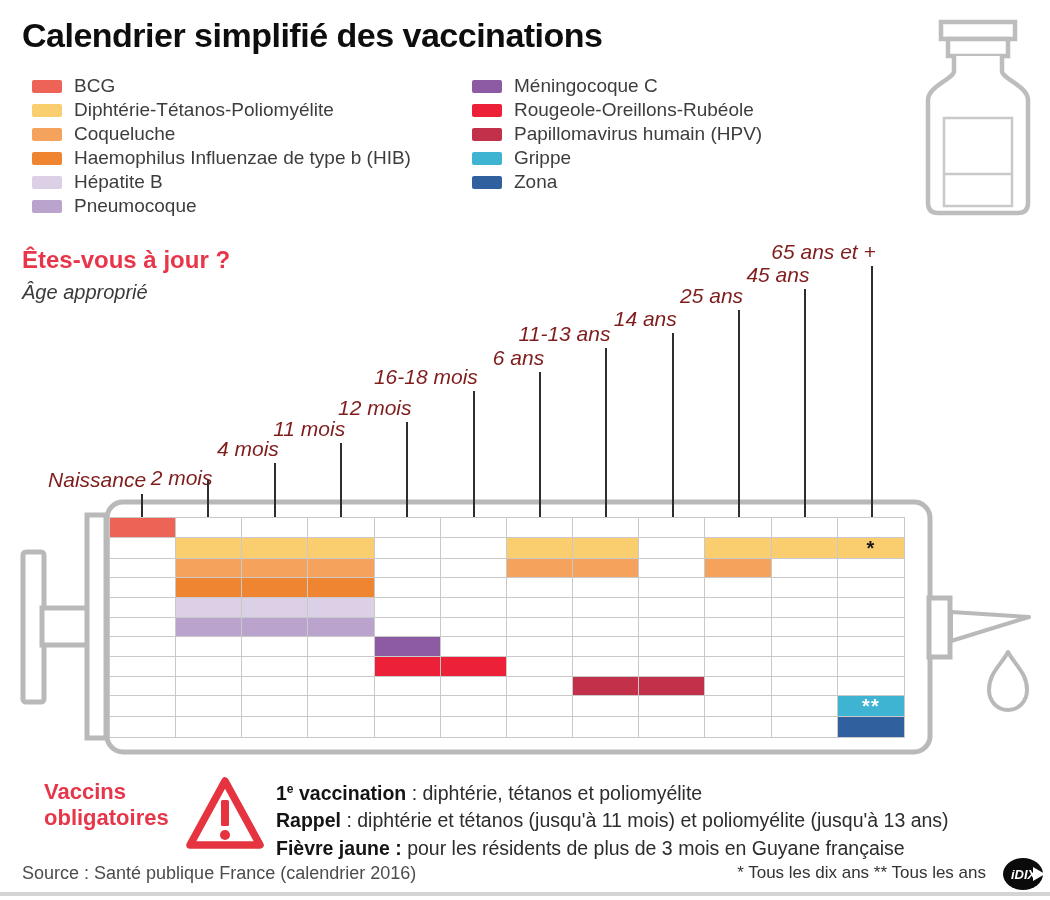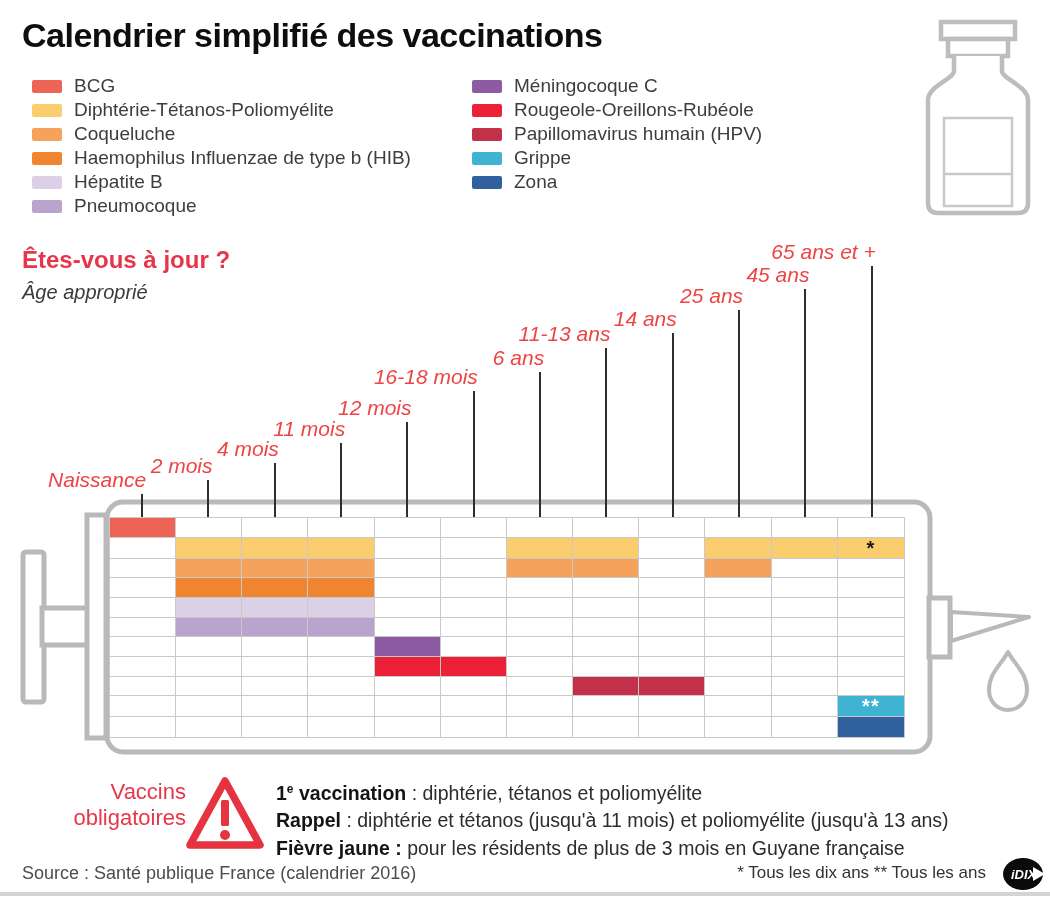--- a/index.html
+++ b/index.html
@@ -19,37 +19,37 @@
   .legend-col{top:74px;}
   #legend-left{left:32px;}
   #legend-right{left:472px;}
   .legend-item{display:flex;align-items:center;height:24px;}
   .legend-swatch{width:30px;height:13px;border-radius:2px;flex:0 0 30px;}
   .legend-label{margin-left:12px;font-size:19px;color:#3d3d3d;white-space:nowrap;}
   
   #q-heading{left:22px;top:246px;font-size:24px;font-weight:bold;color:var(--accent);}
   #q-sub{left:22px;top:281px;font-size:20px;font-style:italic;color:#3a3a3a;}
   
-  .age-label{position:absolute;width:190px;text-align:right;font-size:21px;font-style:italic;color:#ef4444;white-space:nowrap;z-index:4;}
+  .age-label{position:absolute;width:190px;text-align:right;font-size:21px;font-style:italic;color:#7f1d1d;white-space:nowrap;z-index:4;}
   .age-line{position:absolute;width:2px;background:#2e2e2e;z-index:4;}
   
   svg{position:absolute;}
   
   #vaccine-grid{
     left:109px;top:517px;width:796px;height:221px;z-index:3;
     display:grid;grid-template-columns:repeat(12,1fr);grid-template-rows:repeat(11,1fr);
     border:1.5px solid var(--gridline);background:#fff;box-sizing:border-box;
   }
   .grid-cell{border-right:1.5px solid var(--gridline);border-bottom:1.5px solid var(--gridline);
     display:flex;align-items:center;justify-content:center;box-sizing:border-box;}
   .grid-cell:nth-child(12n){border-right:none;}
   .grid-cell:nth-last-child(-n+12){border-bottom:none;}
   .cell-annotation{font-size:20px;font-weight:bold;letter-spacing:1px;line-height:1;}
   
-  #mandatory-heading{left:44px;top:779px;width:142px;text-align:right;font-size:22px;line-height:26px;font-weight:normal;color:var(--accent);}
+  #mandatory-heading{left:44px;top:779px;width:142px;text-align:left;font-size:22px;line-height:26px;font-weight:bold;color:var(--accent);}
   #mandatory-lines{left:276px;top:775px;font-size:19.5px;line-height:27.5px;color:#2c2c2c;}
   #mandatory-lines b{color:#141414;}
   #mandatory-lines sup{font-size:12px;}
   
   #source{left:22px;top:863px;font-size:18px;color:#4c4c4c;}
   #footnotes{right:64px;top:863px;font-size:17px;color:#333;}
   #divider{left:0;top:892px;width:1050px;height:4px;background:#d4d4d4;}
 </style>
 </head>
 <body>
@@ -124,21 +124,21 @@
     <rect x="87" y="515" width="19" height="223" stroke="#B9B9B9" stroke-width="5" fill="#fff"></rect>
     <rect x="107" y="502" width="823" height="250" rx="16" stroke="#B9B9B9" stroke-width="5" fill="#fff"></rect>
     <rect x="929" y="598" width="21" height="59" stroke="#B9B9B9" stroke-width="5" fill="#fff"></rect>
     <polygon points="951,612 1029,617 951,641" stroke="#B9B9B9" stroke-width="4" fill="#fff" stroke-linejoin="round"></polygon>
     <path d="M1008,652 C1001,665 989,673 989,690 C989,701 997,710 1008,710 C1019,710 1027,701 1027,690 C1027,673 1015,665 1008,652 Z" stroke="#B9B9B9" stroke-width="4" fill="#fff" stroke-linejoin="round"></path>
   </svg>
 
   <div class="abs" id="age-axis" style="left:0;top:0;width:1050px;height:900px;pointer-events:none;">
       <div class="age-label" style="left: -43.835px; top: 468px;">Naissance</div>
       <div class="age-line" style="left: 141.165px; top: 494px; height: 23px;"></div>
-      <div class="age-label" style="left: 22.495px; top: 454px;">2 mois</div>
+      <div class="age-label" style="left: 22.495px; top: 466px;">2 mois</div>
       <div class="age-line" style="left: 207.495px; top: 480px; height: 37px;"></div>
       <div class="age-label" style="left: 88.825px; top: 437px;">4 mois</div>
       <div class="age-line" style="left: 273.825px; top: 463px; height: 54px;"></div>
       <div class="age-label" style="left: 155.155px; top: 417px;">11 mois</div>
       <div class="age-line" style="left: 340.155px; top: 443px; height: 74px;"></div>
       <div class="age-label" style="left: 221.485px; top: 396px;">12 mois</div>
       <div class="age-line" style="left: 406.485px; top: 422px; height: 95px;"></div>
       <div class="age-label" style="left: 287.815px; top: 365px;">16-18 mois</div>
       <div class="age-line" style="left: 472.815px; top: 391px; height: 126px;"></div>
       <div class="age-label" style="left: 354.145px; top: 346px;">6 ans</div>

